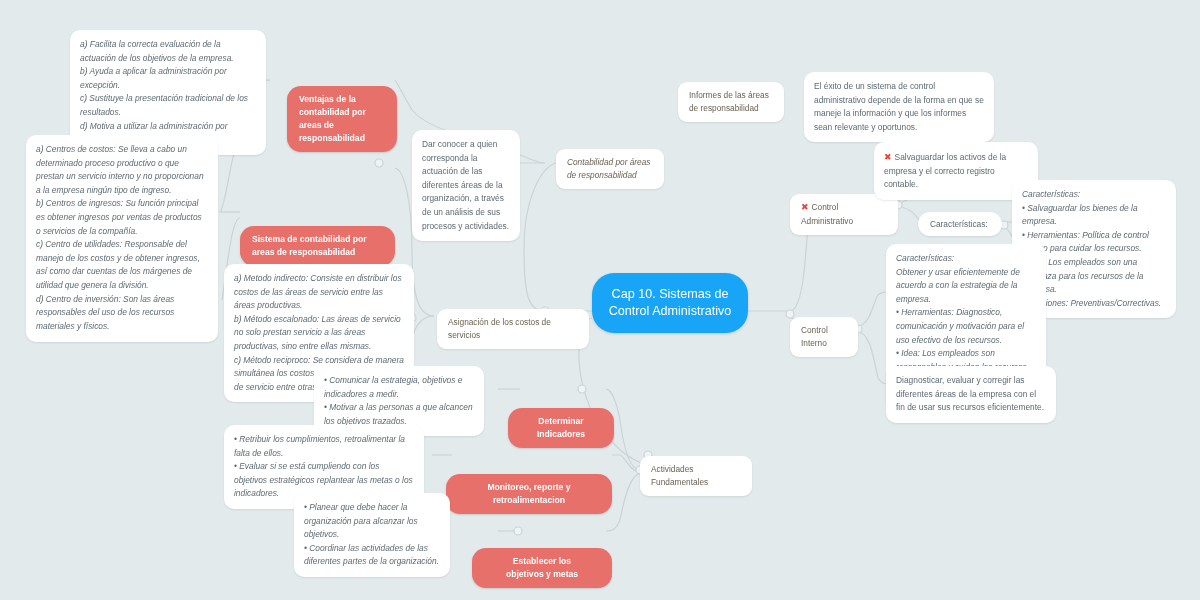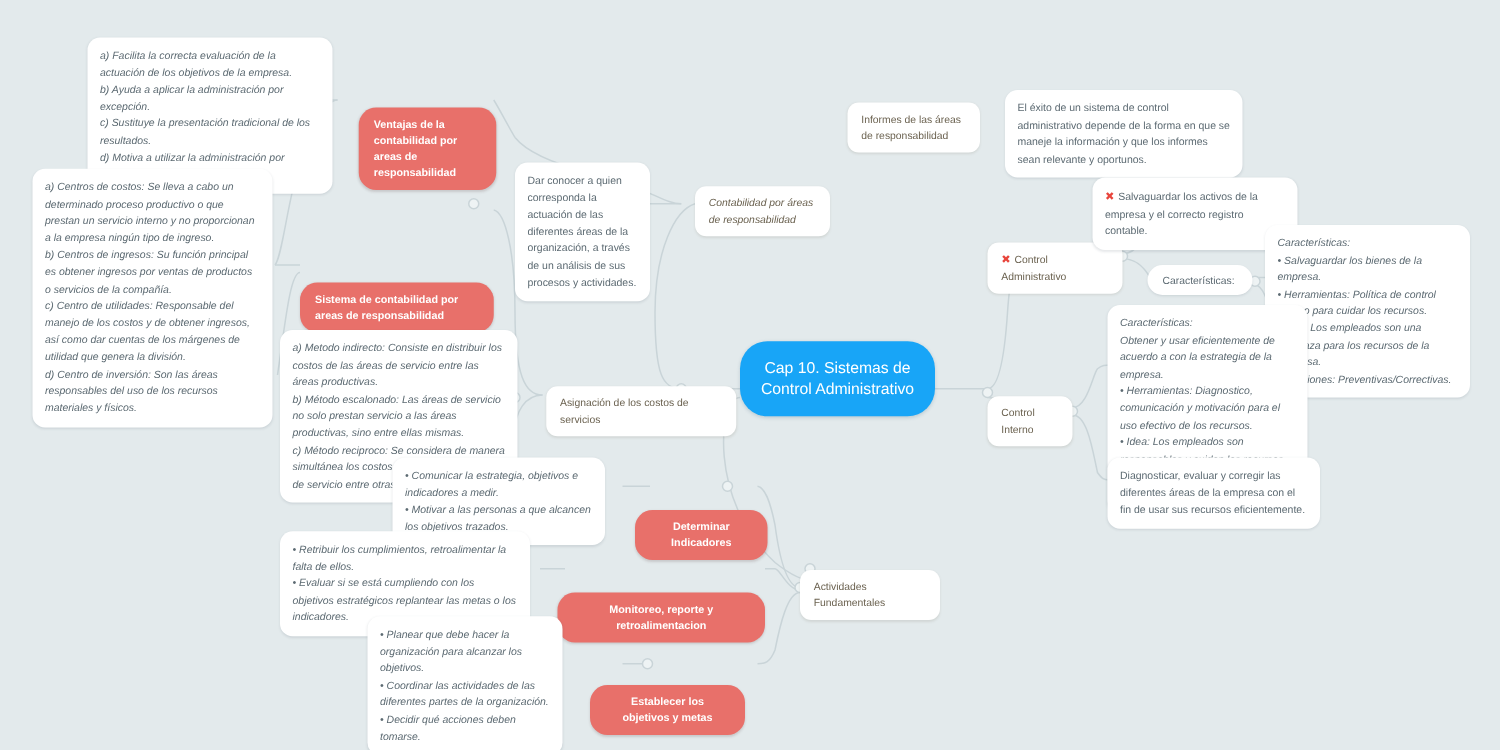--- a/index.html
+++ b/index.html
@@ -208,18 +208,17 @@
   <div class="node note" style="left:224px;top:425px;width:200px;">
     <p>• Retribuir los cumplimientos, retroalimentar la falta de ellos.</p>
     <p>• Evaluar si se está cumpliendo con los objetivos estratégicos replantear las metas o los indicadores.</p>
   </div>
 
   <div class="node red" style="left:446px;top:446px;width:166px;text-align:center;padding:7px 8px;">Monitoreo, reporte y retroalimentacion</div>
 
   <div class="node note" style="left:294px;top:493px;width:156px;">
     <p>• Planear que debe hacer la organización para alcanzar los objetivos.</p>
     <p>• Coordinar las actividades de las diferentes partes de la organización.</p>
-    <p>• Decidir qué acciones deben tomarse.</p>
-  </div>
-
-  <div class="node red" style="left:472px;top:520px;width:124px;text-align:center;padding:7px 22px;">Establecer los objetivos y metas</div>
+  </div>
+
+  <div class="node red" style="left:472px;top:520px;width:140px;text-align:center;padding:7px 22px;">Establecer los objetivos y metas</div>
 
 </div>
 
 </body></html>

